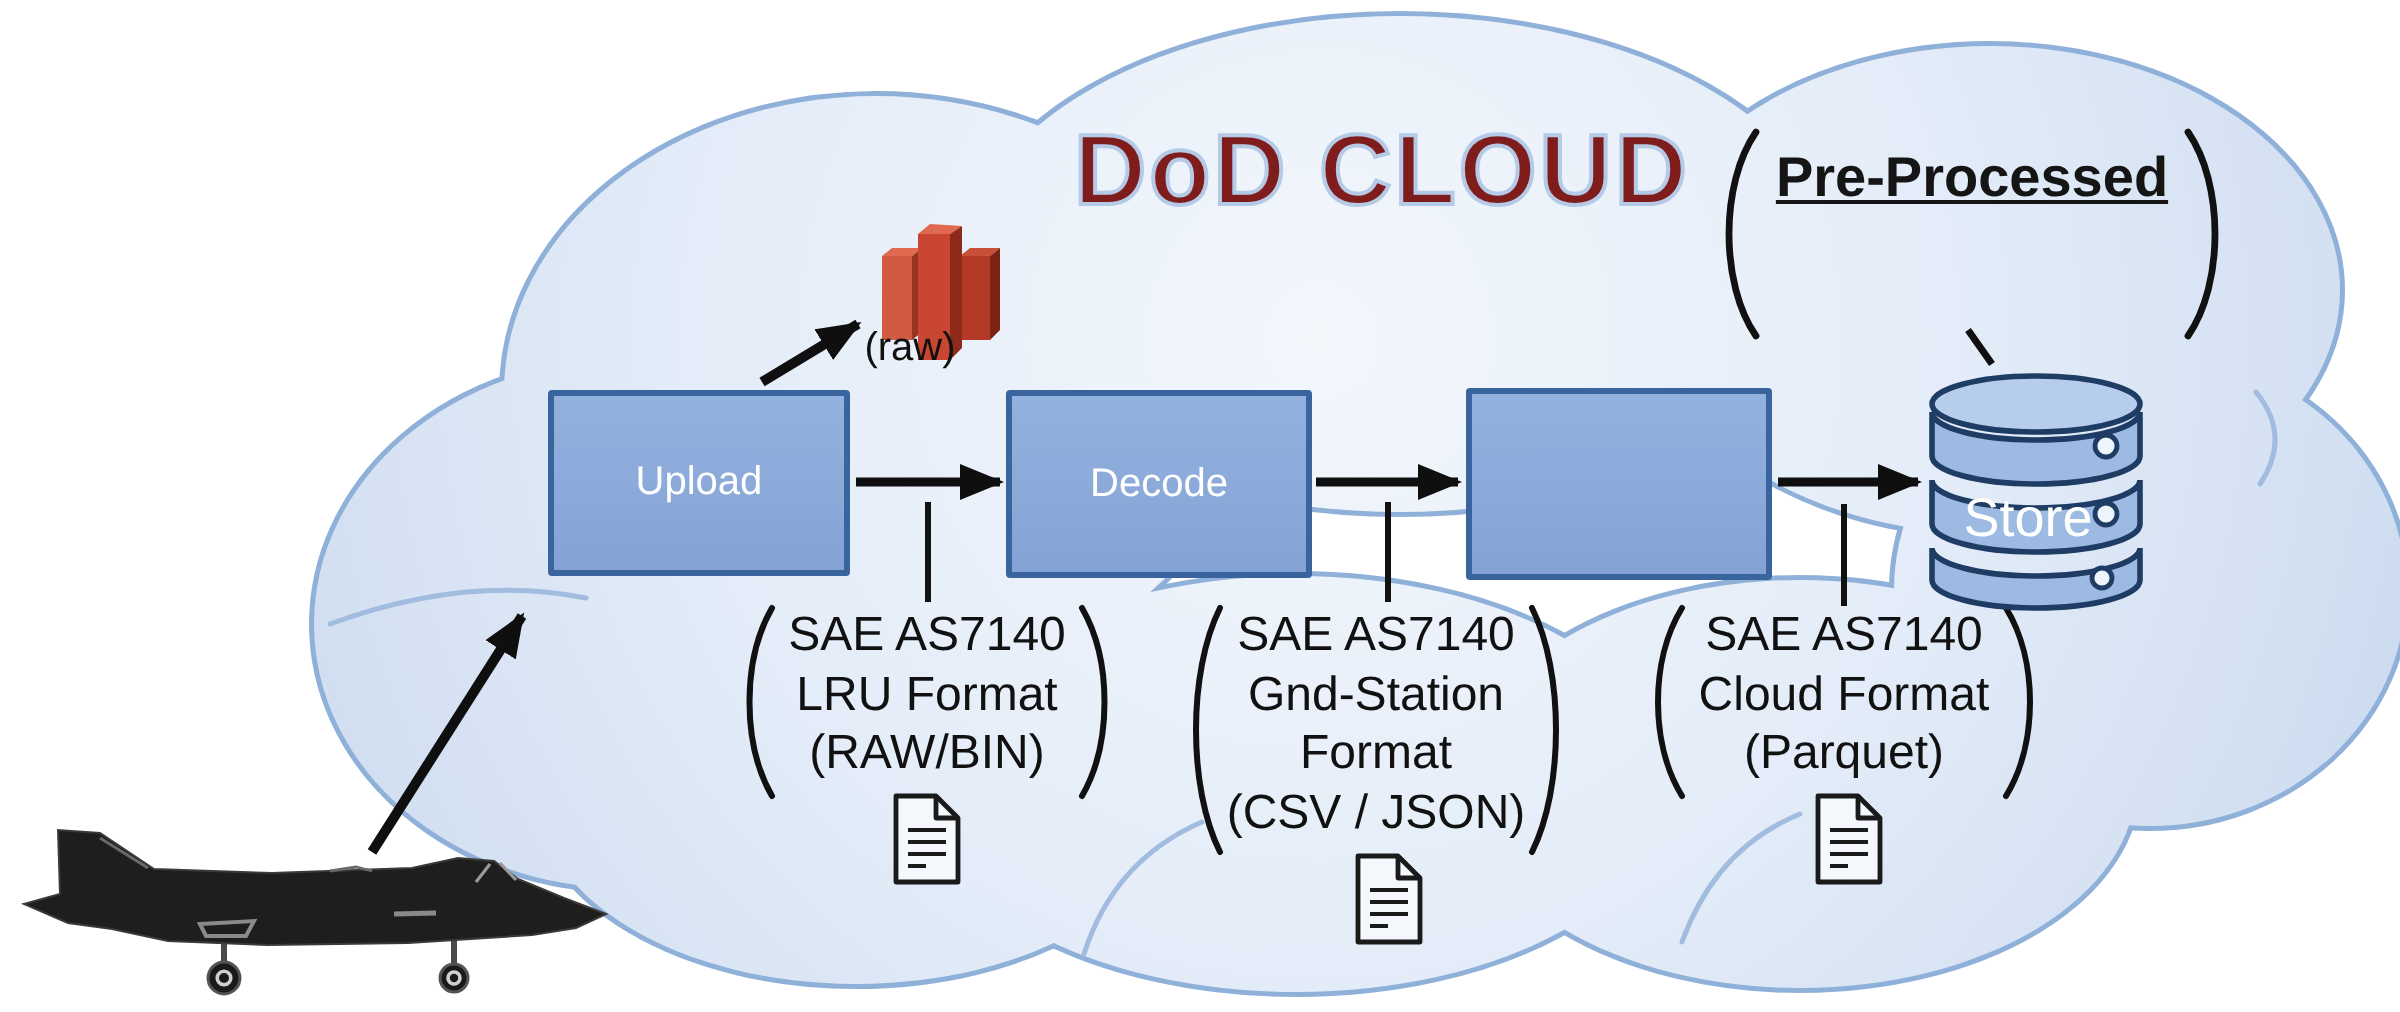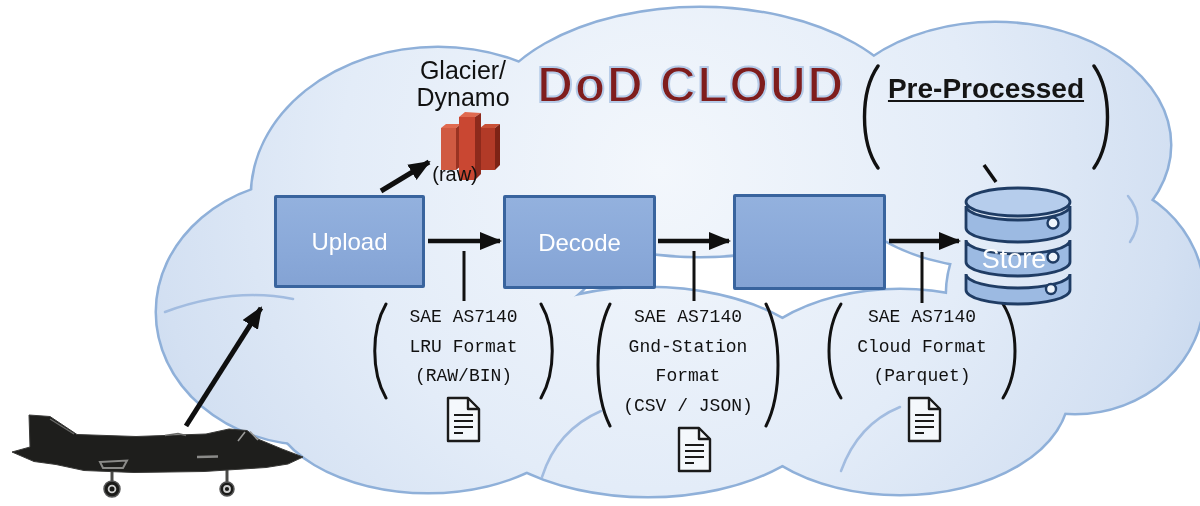--- a/index.html
+++ b/index.html
@@ -4,25 +4,25 @@
 <style>
   html,body{margin:0;padding:0;background:#fff;}
   #stage{position:relative;width:1200px;height:506px;overflow:hidden;
          font-family:"Liberation Sans","DejaVu Sans",sans-serif;background:#fff;}
   #bg{position:absolute;left:0;top:0;z-index:0;}
   .txt{position:absolute;z-index:2;text-align:center;color:#111;}
   .flowbox{position:absolute;z-index:2;box-sizing:border-box;
            background:linear-gradient(180deg,#93b1de 0%,#8aa9d9 60%,#84a3d4 100%);
            border:3px solid #39649e;border-radius:2px;
            display:flex;align-items:center;justify-content:center;
-           color:#fff;font-size:24px;line-height:29px;text-align:center;}
+           color:#fff;font-size:20px;line-height:29px;text-align:center;}
   .cloud-title{font-weight:bold;font-size:50px;letter-spacing:1.5px;color:#7f1d1d;
                -webkit-text-stroke:2px #b5cae7;
                text-shadow:0 0 1px #c6d6ec;}
-  .fmt{font-size:18px;line-height:29.5px;font-family:Liberation Mono, monospace;}
+  .fmt{font-size:24px;line-height:29.5px;}
   .small-note{font-size:25px;line-height:27px;}
   .raw-note{font-size:20px;}
   .pre-note{font-size:28px;font-weight:bold;line-height:34px;color:#151515;}
   .store-label{color:#fff;font-size:27px;z-index:3;}
 </style>
 </head>
 <body>
 
 <div id="stage">
 
@@ -143,24 +143,20 @@
       <path d="M100,462 L127,460.5 L123,468 L103,468 Z" fill="none" stroke="#8a8a88" stroke-width="2"></path>
       <path d="M197,457 L218,456.5" stroke="#8a8a88" stroke-width="2.4" fill="none"></path>
       <path d="M250,431.5 L258,440 M245,432 L238,441" stroke="#9a9a98" stroke-width="1.6" fill="none"></path>
       <path d="M50,419 L74,434" stroke="#6a6a68" stroke-width="1.4" fill="none"></path>
       <path d="M165,435.5 L178,433.5 L186,435.5" stroke="#6a6a68" stroke-width="1.4" fill="none"></path>
     </g>
   </svg>
 
   <div class="txt cloud-title" style="left:524px;top:56px;width:334px;">DoD CLOUD</div>
 
-  <div class="txt small-note" style="left:388px;top:57px;width:150px;">
-    <div>Glacier/</div>
-    <div>Dynamo</div>
-  </div>
   <div class="txt raw-note" style="left:390px;top:163px;width:130px;">(raw)</div>
 
   <div class="flowbox" style="left:274px;top:195px;width:151px;height:93px;">
     <span>Upload</span>
   </div>
   <div class="flowbox" style="left:503px;top:195px;width:153px;height:94px;">
     <span>Decode</span>
   </div>
   <div class="flowbox" style="left:733px;top:194px;width:153px;height:96px;font-size:23px;">
     <span>

